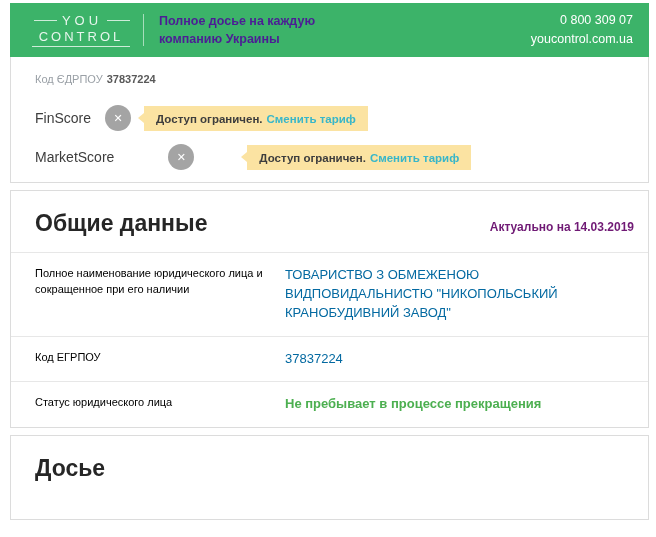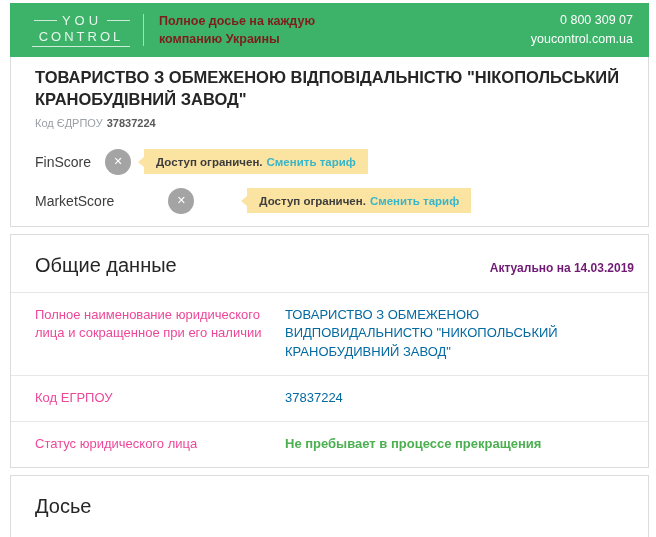--- a/index.html
+++ b/index.html
@@ -33,21 +33,21 @@
   .logo-bottom {
     font-size: 13px; letter-spacing: 3px; line-height: 1;
     text-align: center; padding-bottom: 3px;
     border-bottom: 1px solid rgba(255,255,255,0.75);
   }
   .header-divider {
     width: 1px; height: 32px; background: rgba(255,255,255,0.55);
     margin: 0 15px 0 13px; flex-shrink: 0;
   }
   .tagline {
-    color: #7f1d1d; font-size: 12.5px; font-weight: bold; line-height: 1.45;
+    color: #4c1d95; font-size: 12.5px; font-weight: bold; line-height: 1.45;
     width: 200px;
   }
   .header-right {
     margin-left: auto; text-align: right; color: #ffffff;
     font-size: 12.5px; font-weight: normal; line-height: 1.5;
   }
   .header-right .site { cursor: pointer; }
 
   
   .card { border: 1px solid #dcdcdc; background: #fff; margin-top: 7px; }
@@ -83,28 +83,28 @@
     border-top: 5px solid transparent; border-bottom: 5px solid transparent;
     border-right: 6px solid #fbe3a2;
   }
   .bubble .tariff-link { color: #38b6c9; margin-left: 4px; cursor: pointer; }
 
   
   .section-head {
     display: flex; align-items: baseline; justify-content: space-between;
     padding: 19px 14px 15px 24px;
   }
-  .section-title { font-size: 20px; font-weight: normal; color: #262626; }
+  .section-title { font-size: 23px; font-weight: bold; color: #262626; }
   .section-actual { font-size: 12px; font-weight: bold; color: #701a75; }
   .section-actual.red { color: #e8392f; }
 
   .data-row { display: flex; padding: 13px 16px 13px 24px; border-top: 1px solid #e7e7e7; }
   .row-label {
     flex: 0 0 250px; padding-right: 14px;
-    font-size: 13px; color: #ec4899; line-height: 1.45;
+    font-size: 11px; color: #000000; line-height: 1.45;
   }
   .row-value { font-size: 13px; color: #0369a1; line-height: 1.45; max-width: 330px; }
   .row-value.green { color: #4caf50; font-weight: bold; }
 
   
   .dossier-row {
     display: flex; justify-content: space-between; align-items: flex-start;
     padding: 6px 16px 16px 24px;
   }
 </style>
@@ -120,21 +120,20 @@
     </div>
     <div class="header-divider"></div>
     <div class="tagline">Полное досье на каждую компанию Украины</div>
     <div class="header-right">
       <div>0 800 309 07</div>
       <div class="site">youcontrol.com.ua</div>
     </div>
   </div>
 
   <div class="card first company-card">
-    <div class="company-title">ТОВАРИСТВО З ОБМЕЖЕНОЮ ВІДПОВІДАЛЬНІСТЮ "НІКОПОЛЬСЬКИЙ КРАНОБУДІВНИЙ ЗАВОД"</div>
     <div class="company-code">
       <span>Код ЄДРПОУ</span><span class="code-value">37837224</span>
     </div>
 
     <div class="score-row">
       <span class="score-name">FinScore</span>
       <span class="score-x">✕</span>
       <span class="bubble">
         <span>Доступ ограничен.</span><span class="tariff-link">Сменить тариф</span>
       </span>

